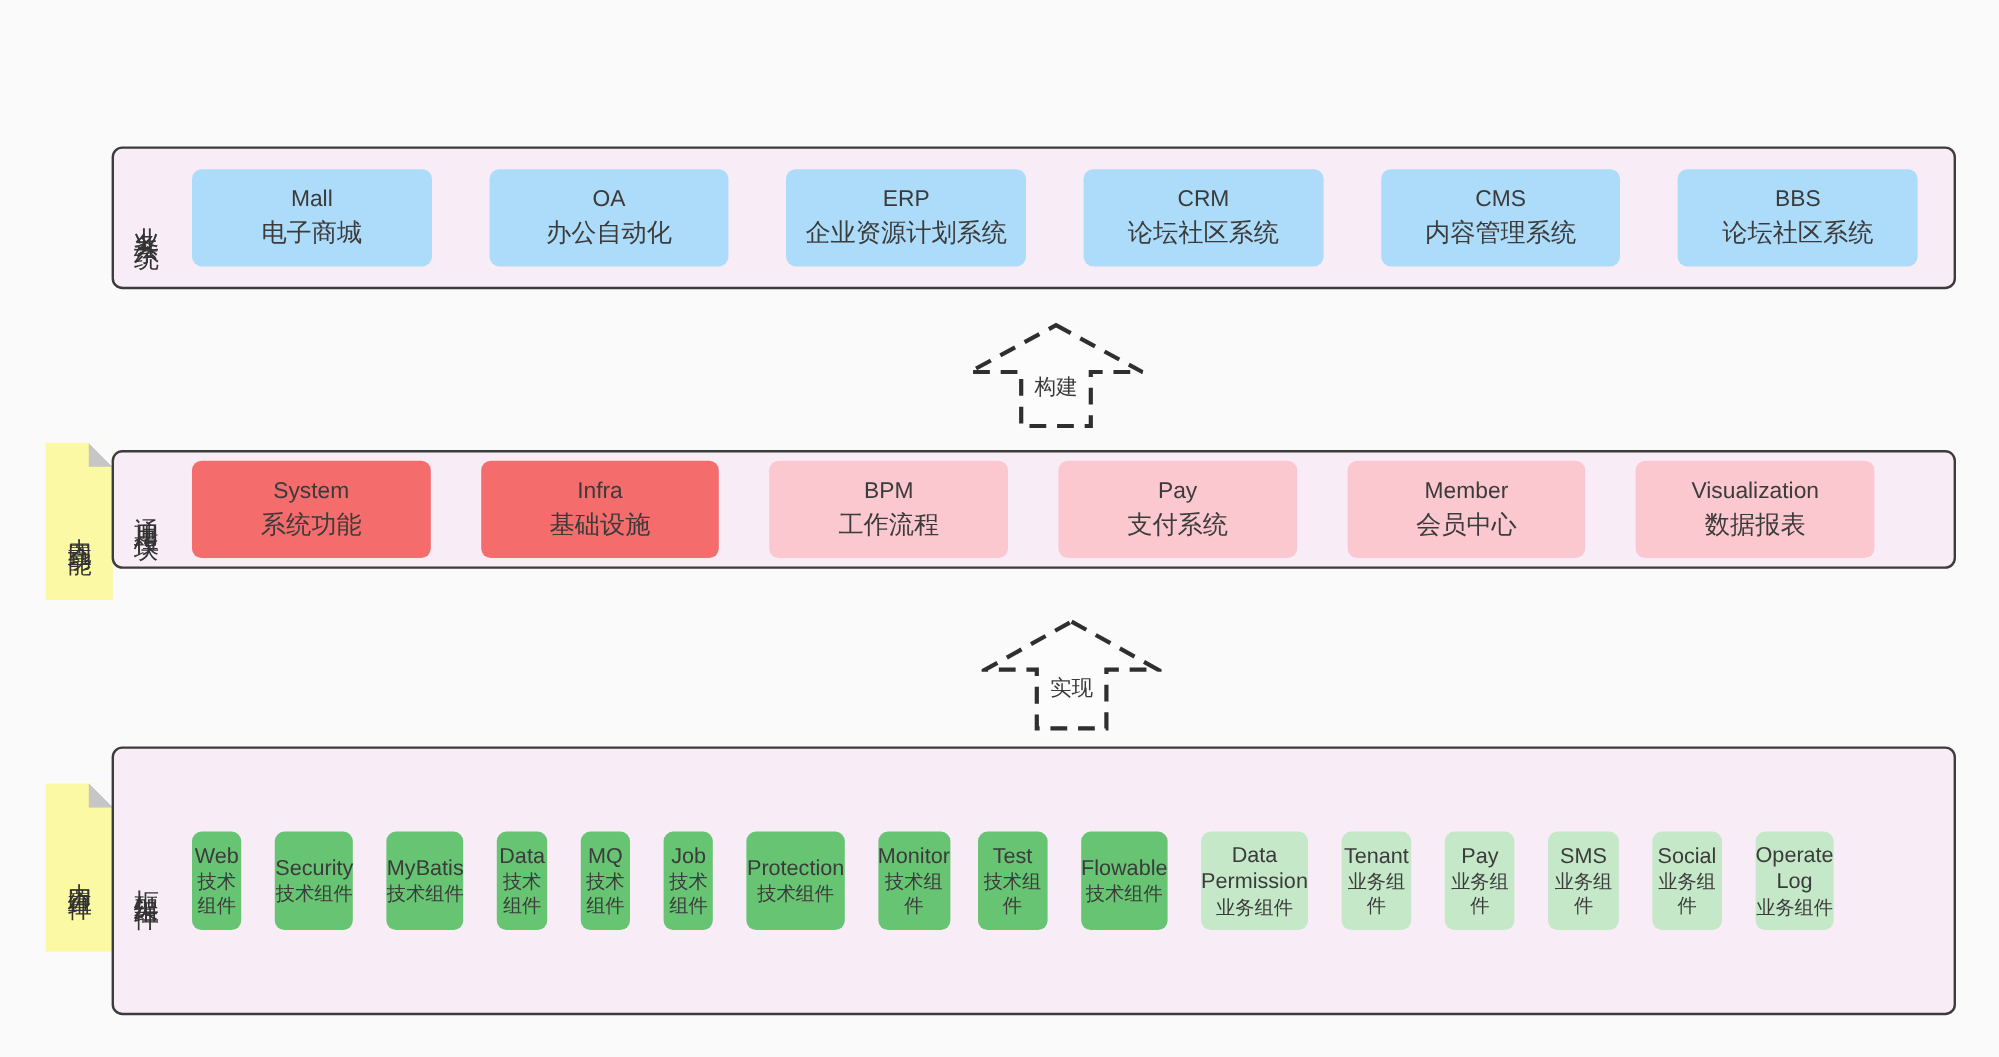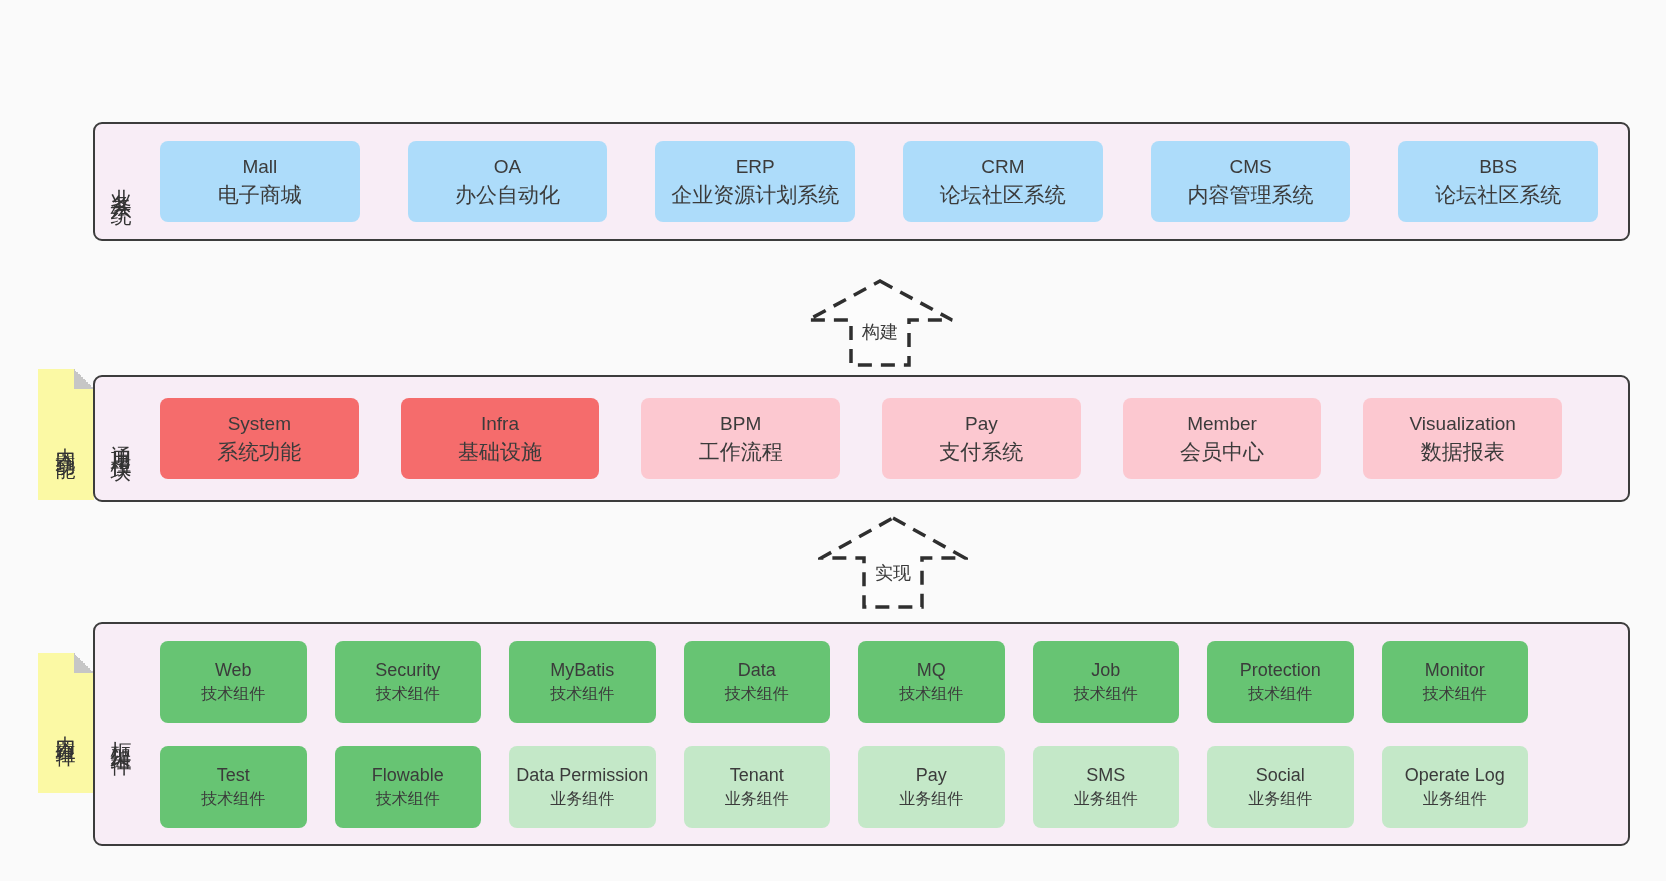--- a/index.html
+++ b/index.html
@@ -16,24 +16,24 @@
     display:flex;align-items:center;
   }
   .panel-label{
     writing-mode:vertical-lr;text-orientation:upright;
     font-size:21px;letter-spacing:5px;line-height:1;color:#333;
     margin-left:16px;flex:0 0 auto;text-align:center;
   }
   .panel-boxes{flex:1;display:flex;align-items:center;}
   .panel.business{left:93px;top:122px;width:1537px;height:119px;}
   .panel.business .panel-boxes{margin-left:28px;padding-right:30px;gap:48px;}
-  .panel.modules{left:93px;top:375px;width:1537px;height:127px;}
+  .panel.modules{left:93px;top:375px;width:1537px;height:99px;}
   .panel.modules .panel-boxes{margin-left:28px;padding-right:66px;gap:42px;}
   .panel.components{left:93px;top:622px;width:1537px;height:224px;}
-  .comp-rows{flex:1;display:flex;flex-direction:column;gap:23px;margin-left:28px;padding-right:100px;}
+  .comp-rows{flex:1;display:flex;gap:23px;margin-left:28px;padding-right:100px;}
   .comp-row{display:flex;gap:28px;}
   
   .box{
     flex:1;border-radius:8px;
     display:flex;flex-direction:column;justify-content:center;align-items:center;
     text-align:center;color:#3b3b3b;
   }
   .panel.business .box,.panel.modules .box{height:81px;}
   .comp-row .box{height:82px;}
   .box .t{font-size:19px;line-height:1.25;}
@@ -56,21 +56,21 @@
     position:absolute;top:0;right:0;width:20px;height:20px;
     background:linear-gradient(225deg,#fafafa 50%,#c6c6c6 50%);
   }
   .note-label{
     writing-mode:vertical-lr;text-orientation:upright;
     font-size:20px;letter-spacing:4px;line-height:1;color:#333;
     padding-top:10px;
   }
   
   .arrow{position:absolute;}
-  .arrow1{left:805px;top:278px;width:150px;height:90px;}
+  .arrow1{left:805px;top:268px;width:150px;height:90px;}
   .arrow2{left:818px;top:515px;width:150px;height:95px;}
   .arrow svg{display:block;width:100%;height:100%;}
   .arrow-shape{fill:#fcfcfc;stroke:#2f2f2f;stroke-width:3.5;stroke-dasharray:14 9;}
   .arrow-label{
     position:absolute;left:50%;transform:translateX(-50%);
     background:#fcfcfc;font-size:18px;color:#3a3a3a;
     padding:1px 3px;white-space:nowrap;
   }
   .arrow1 .arrow-label{top:41px;}
   .arrow2 .arrow-label{top:45px;}

